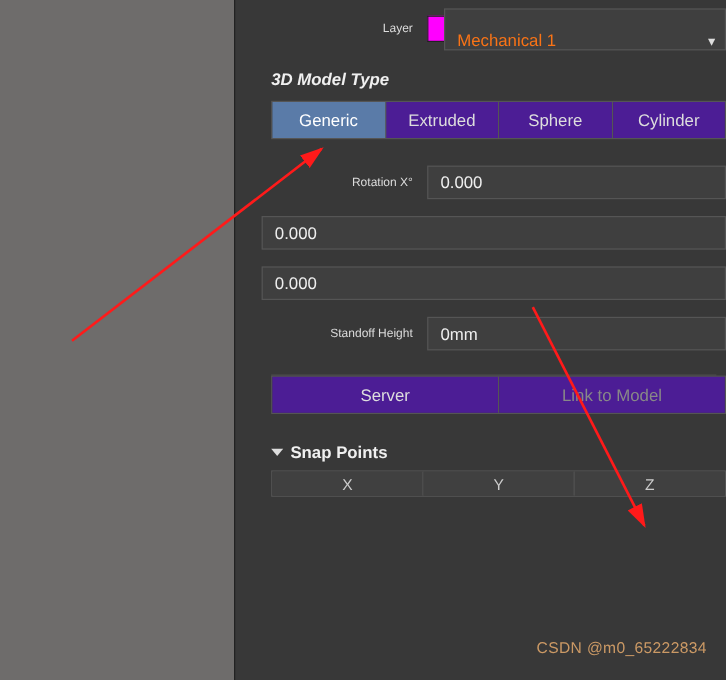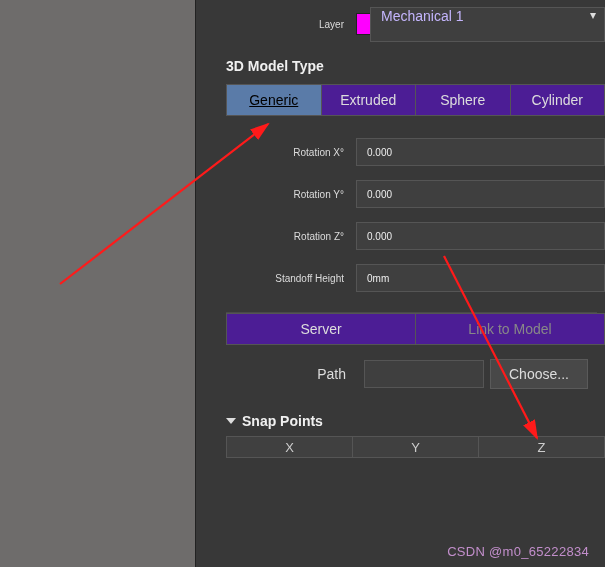--- a/index.html
+++ b/index.html
@@ -5,40 +5,40 @@
     * { box-sizing: border-box; margin: 0; padding: 0; font-family: "Segoe UI", Tahoma, sans-serif; }
     body { width: 605px; height: 567px; overflow: hidden; display: flex; color: #e0e0e0; font-size: 14px; background: #3a3a3a; }
     .canvas-area { width: 195px; height: 100%; background: #6e6c6b; position: relative; }
     .dots { position: absolute; inset: 0; }
     .dots::before { content: ""; position: absolute; inset: 0; background-image: radial-gradient(circle, #777 0.5px, transparent 0.5px); background-size: 18px 18px; opacity: 0.4; }
     .panel { flex: 1; background: #383838; border-left: 1px solid #222; position: relative; padding: 0 0 0 22px; }
     .panel-content { width: 100%; }
     .row { display: flex; align-items: center; height: 32px; margin-bottom: 10px; }
     .row-label { width: 138px; text-align: right; padding-right: 12px; font-size: 10px; color: #dcdcdc; }
     .layer-swatch { width: 14px; height: 22px; background: #ff00ff; flex-shrink: 0; margin-right: 0; border: 1px solid #222; border-right: none; }
-    .dropdown { flex: 1; height: 35px; background: #3f3f3f; border: 1px solid #555; display: flex; align-items: flex-start; padding: 0 10px; color: #c4b5fd; position: relative; }
+    .dropdown { flex: 1; height: 35px; background: #3f3f3f; border: 1px solid #555; display: flex; align-items: flex-end; padding: 0 10px; color: #f97316; position: relative; }
     .dropdown::after { content: "▾"; position: absolute; right: 8px; color: #ddd; font-size: 12px; }
-    .section-header { font-weight: 600; font-size: 14px; color: #f0f0f0; margin: 18px 0 10px 8px; }
+    .section-header { font-weight: 600; font-size: 14px; color: #f0f0f0; margin: 18px 0 10px 8px; font-style: italic; }
     .tab-group { display: flex; border: 1px solid #555; margin: 0 0 20px 8px; }
     .tab { flex: 1; height: 30px; display: flex; align-items: center; justify-content: center; background: #4c1d95; border-right: 1px solid #555; font-size: 14px; cursor: pointer; color: #ddd; }
     .tab:last-child { border-right: none; }
-    .tab.active { background: #5a7ba8; color: #000000; text-decoration: underline; }
+    .tab.active { background: #5a7ba8; color: #ffffff; }
     .tab.disabled { color: #888; }
-    .input-field { flex: 1; height: 28px; background: #3f3f3f; border: 1px solid #555; display: flex; align-items: center; padding: 0 10px; color: #eee; font-size: 10px; }
+    .input-field { flex: 1; height: 28px; background: #3f3f3f; border: 1px solid #555; display: flex; align-items: center; padding: 0 10px; color: #eee; font-size: 14px; }
     .btn { height: 30px; background: #484848; border: 1px solid #5a5a5a; display: flex; align-items: center; justify-content: center; padding: 0 18px; font-size: 14px; color: #ddd; cursor: pointer; }
     .path-row { display:flex; align-items:center; margin: 14px 0 0 0; gap: 6px; }
     .path-label { width: 140px; text-align: right; padding-right: 12px; font-size: 14px; color: #dcdcdc; }
     .path-box { width: 120px; height: 28px; background: #3f3f3f; border: 1px solid #555; }
     .collapse-header { display: flex; align-items: center; font-weight: 600; font-size: 14px; color: #f0f0f0; margin: 24px 0 7px 8px; cursor: pointer; }
     .caret { width: 0; height: 0; border-left: 5px solid transparent; border-right: 5px solid transparent; border-top: 6px solid #ddd; margin-right: 6px; }
     .table-head { display: flex; margin: 0 0 0 8px; border: 1px solid #555; }
     .th { flex: 1; height: 20px; display: flex; align-items: center; justify-content: center; background: #404040; border-right: 1px solid #555; font-size: 13px; color: #ccc; }
     .th:last-child { border-right: none; }
     .arrows { position: absolute; inset: 0; pointer-events: none; width: 605px; height: 567px; }
-    .watermark { position: absolute; right: 16px; bottom: 8px; font-size: 13px; color: #f0abfc; opacity: 0.75; pointer-events: none; letter-spacing: 0.3px; margin-left: 16px; }
+    .watermark { position: absolute; right: 16px; bottom: 20px; font-size: 13px; color: #fdba74; opacity: 0.75; pointer-events: none; letter-spacing: 0.3px; margin-left: 16px; }
     hr.divider { border: none; border-top: 1px solid #4a4a4a; margin: 18px 8px 0 8px; }
   </style>
 </head>
 <body>
 
 <div class="canvas-area">
   <div class="dots"></div>
 </div>
 
 <div class="panel">
@@ -60,50 +60,43 @@
       <div class="tab">Cylinder</div>
     </div>
 
     <div class="row">
       <div class="row-label">Rotation X°</div>
       <div class="input-field">
           <span>0.000</span>
         </div>
     </div>
     <div class="row">
-      <div class="row-label">Rotation Y°</div>
       <div class="input-field">
           <span>0.000</span>
         </div>
     </div>
     <div class="row">
-      <div class="row-label">Rotation Z°</div>
       <div class="input-field">
           <span>0.000</span>
         </div>
     </div>
     <div class="row">
       <div class="row-label">Standoff Height</div>
       <div class="input-field">
           <span>0mm</span>
         </div>
     </div>
 
     <hr class="divider">
 
     <div class="tab-group" style="margin-bottom:0;">
       <div class="tab">Server</div>
       <div class="tab disabled">Link to Model</div>
     </div>
 
-    <div class="path-row">
-      <div class="path-label">Path</div>
-      <div class="path-box"></div>
-      <div class="btn">Choose...</div>
-    </div>
 
     <div class="collapse-header">
       <span class="caret"></span>
       <span>Snap Points</span>
     </div>
     <div class="table-head">
       <div class="th">X</div>
       <div class="th">Y</div>
       <div class="th">Z</div>
     </div>

